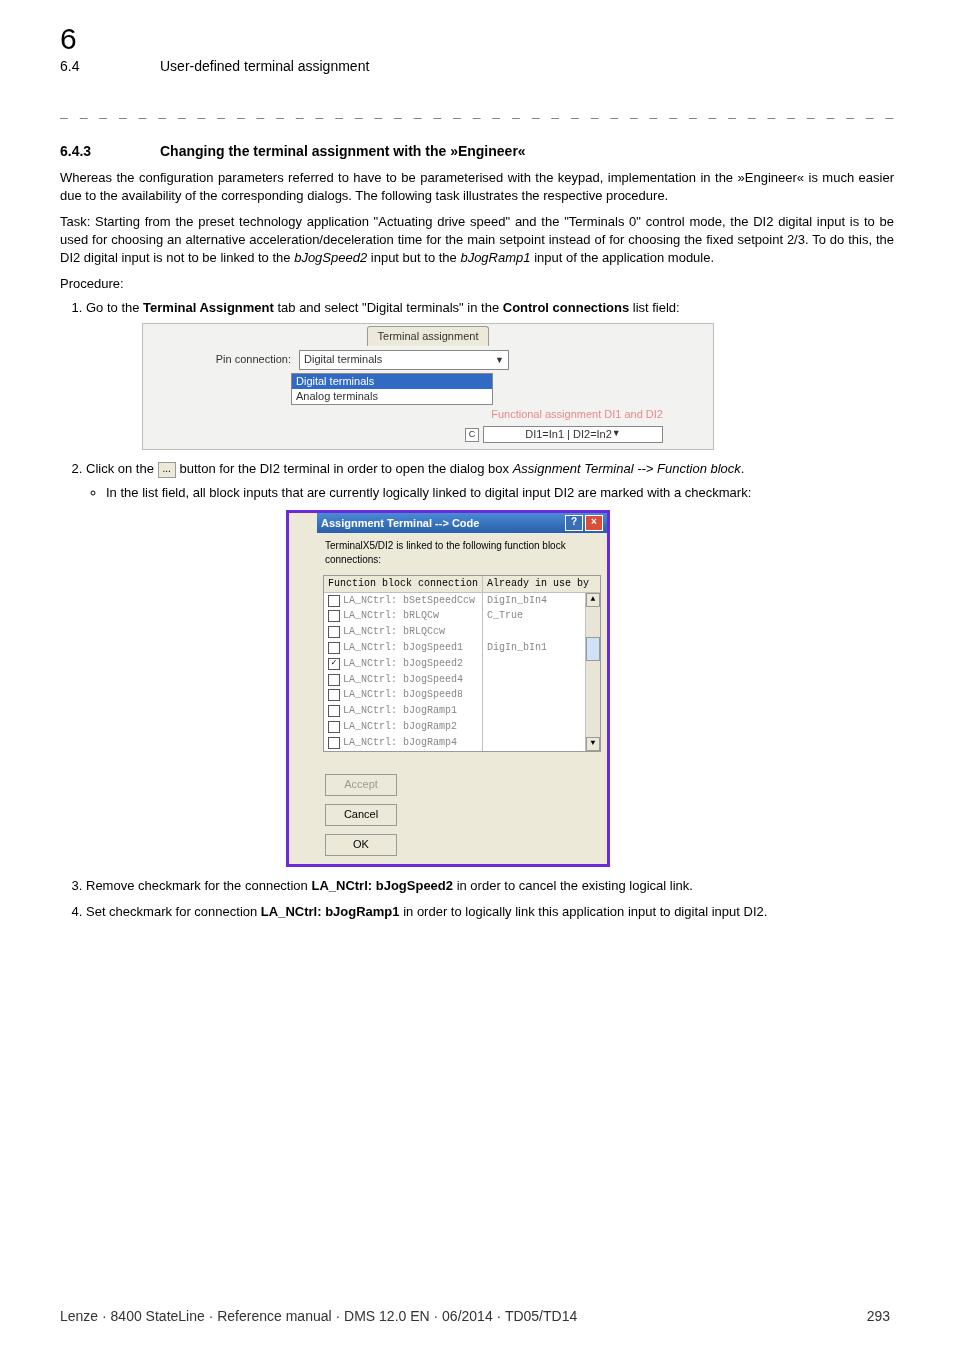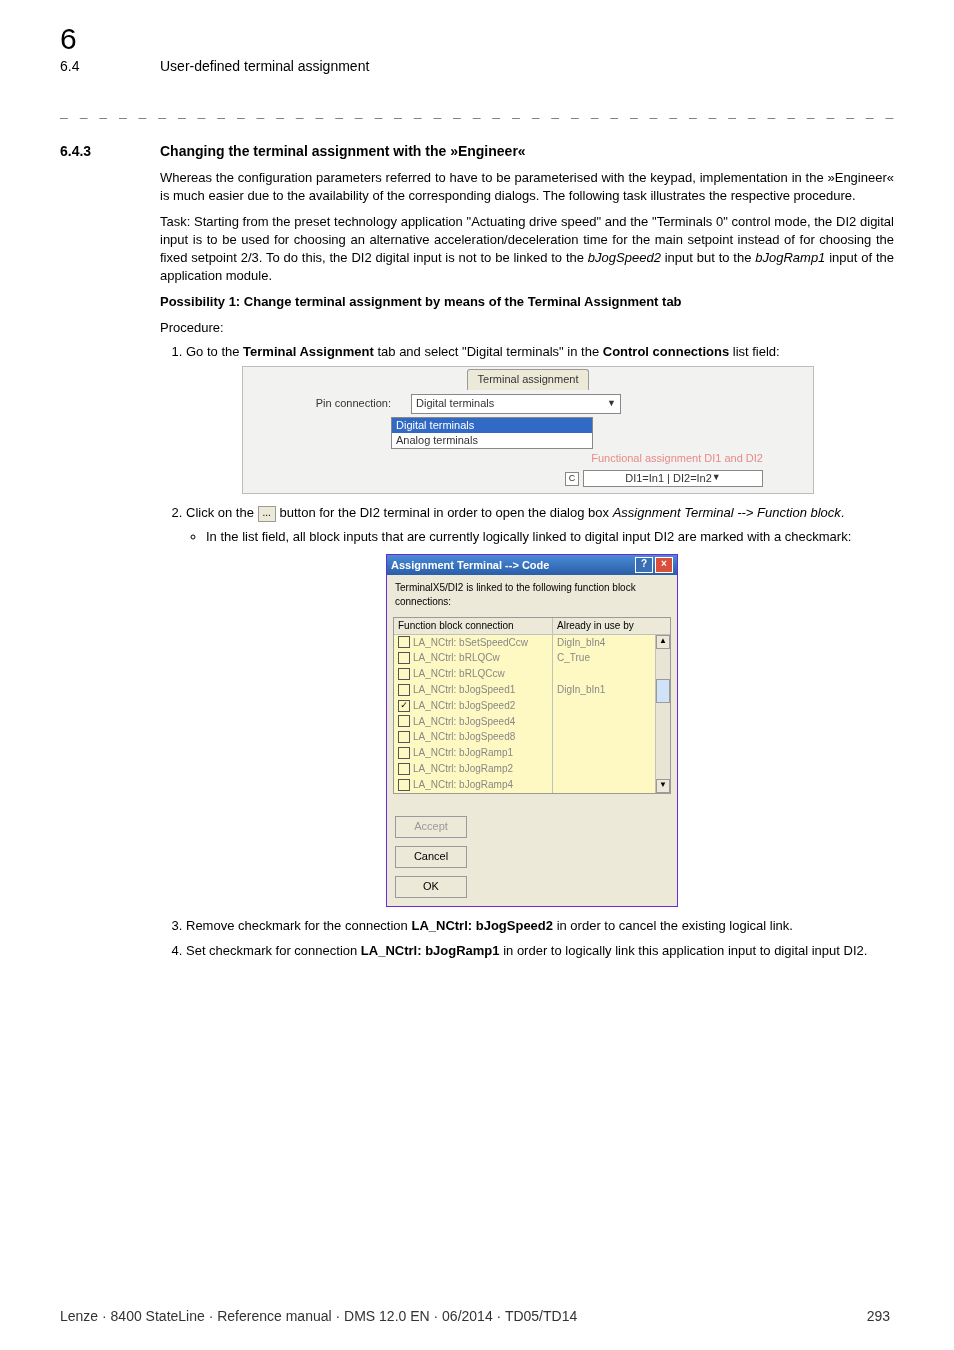--- a/index.html
+++ b/index.html
@@ -61,21 +61,20 @@
     font-size: 14px;
     font-weight: 700;
     width: 100px;
     flex: 0 0 100px;
   }
   .h3title {
     font-size: 14px;
     font-weight: 700;
   }
   .body-indent {
-    margin-left: 100px;
   }
   .para {
     font-size: 13px;
     line-height: 1.38;
     margin: 8px 0;
   }
   .justify {
     text-align: justify;
   }
   .underline {
@@ -119,21 +118,21 @@
   .shot1 .tab {
     border: 1px solid #9a9a9a;
     border-bottom: none;
     background: #ece9d8;
     padding: 2px 10px;
     border-radius: 3px 3px 0 0;
   }
   .shot1 .pinrow {
     display: flex;
     align-items: center;
-    gap: 20px;
+    gap: 8px;
     padding: 4px 8px;
   }
   .shot1 .pinlabel {
     width: 140px;
     text-align: right;
   }
   .shot1 .dropdown {
     border: 1px solid #888;
     background: #fff;
     width: 200px;
@@ -197,26 +196,27 @@
     font-size: 10px;
     height: 14px;
     line-height: 11px;
     padding: 0 4px;
     vertical-align: middle;
     font-family: Tahoma, Arial, sans-serif;
   }
   
   .shot2 {
     width: 290px;
-    border: 1px solid #6d28d9;
+    border: 3px solid #6d28d9;
     margin: 8px 0 10px 200px;
     font-family: Tahoma, Arial, sans-serif;
     font-size: 11px;
     color: #000;
     background: #ece9d8;
+    padding-left: 28px;
   }
   .shot2 .titlebar {
     background: linear-gradient(#4a8bd6, #2a5ea8);
     color: #fff;
     font-weight: 700;
     padding: 2px 4px;
     display: flex;
     align-items: center;
     justify-content: space-between;
   }
@@ -240,21 +240,22 @@
     padding: 6px 8px;
     font-size: 10px;
   }
   .shot2 .listhead, .shot2 .listrow {
     display: flex;
     font-size: 10px;
   }
   .shot2 .listwrap {
     border: 1px solid #9a9a9a;
     margin: 2px 6px 6px 6px;
-    background: #fef9c3;
+    background: #ffffff;
+    font-family: Liberation Mono, monospace;
   }
   .shot2 .listhead {
     background: #ece9d8;
     border-bottom: 1px solid #c0c0c0;
   }
   .shot2 .c1 {
     width: 150px;
     padding: 1px 4px;
     border-right: 1px solid #c0c0c0;
     overflow: hidden;
@@ -362,21 +363,20 @@
     <div class="h3title">Changing the terminal assignment with the »Engineer«</div>
   </div>
 
   <div class="body-indent">
     <div class="para justify">Whereas the configuration parameters referred to have to be parameterised with the keypad, implementation in the »Engineer« is much easier due to the availability of the corresponding dialogs. The following task illustrates the respective procedure.</div>
 
     <div class="para justify">
       <span class="underline">Task:</span><span> Starting from the preset technology application "Actuating drive speed" and the "Terminals 0" control mode, the DI2 digital input is to be used for choosing an alternative acceleration/deceleration time for the main setpoint instead of for choosing the fixed setpoint 2/3. To do this, the DI2 digital input is not to be linked to the </span><span class="italic">bJogSpeed2</span><span> input but to the </span><span class="italic">bJogRamp1</span><span> input of the application module.</span>
     </div>
 
-    <div class="para bold">Possibility 1: Change terminal assignment by means of the Terminal Assignment tab</div>
 
     <div class="para underline" style="margin-bottom:2px;">Procedure:</div>
 
     <ol class="steps">
       <li>
         <span>Go to the </span><span class="bold">Terminal Assignment</span><span> tab and select "Digital terminals" in the </span><span class="bold">Control connections</span><span> list field:</span>
 
         
         <div class="shot1">
           <div class="tabrow">

